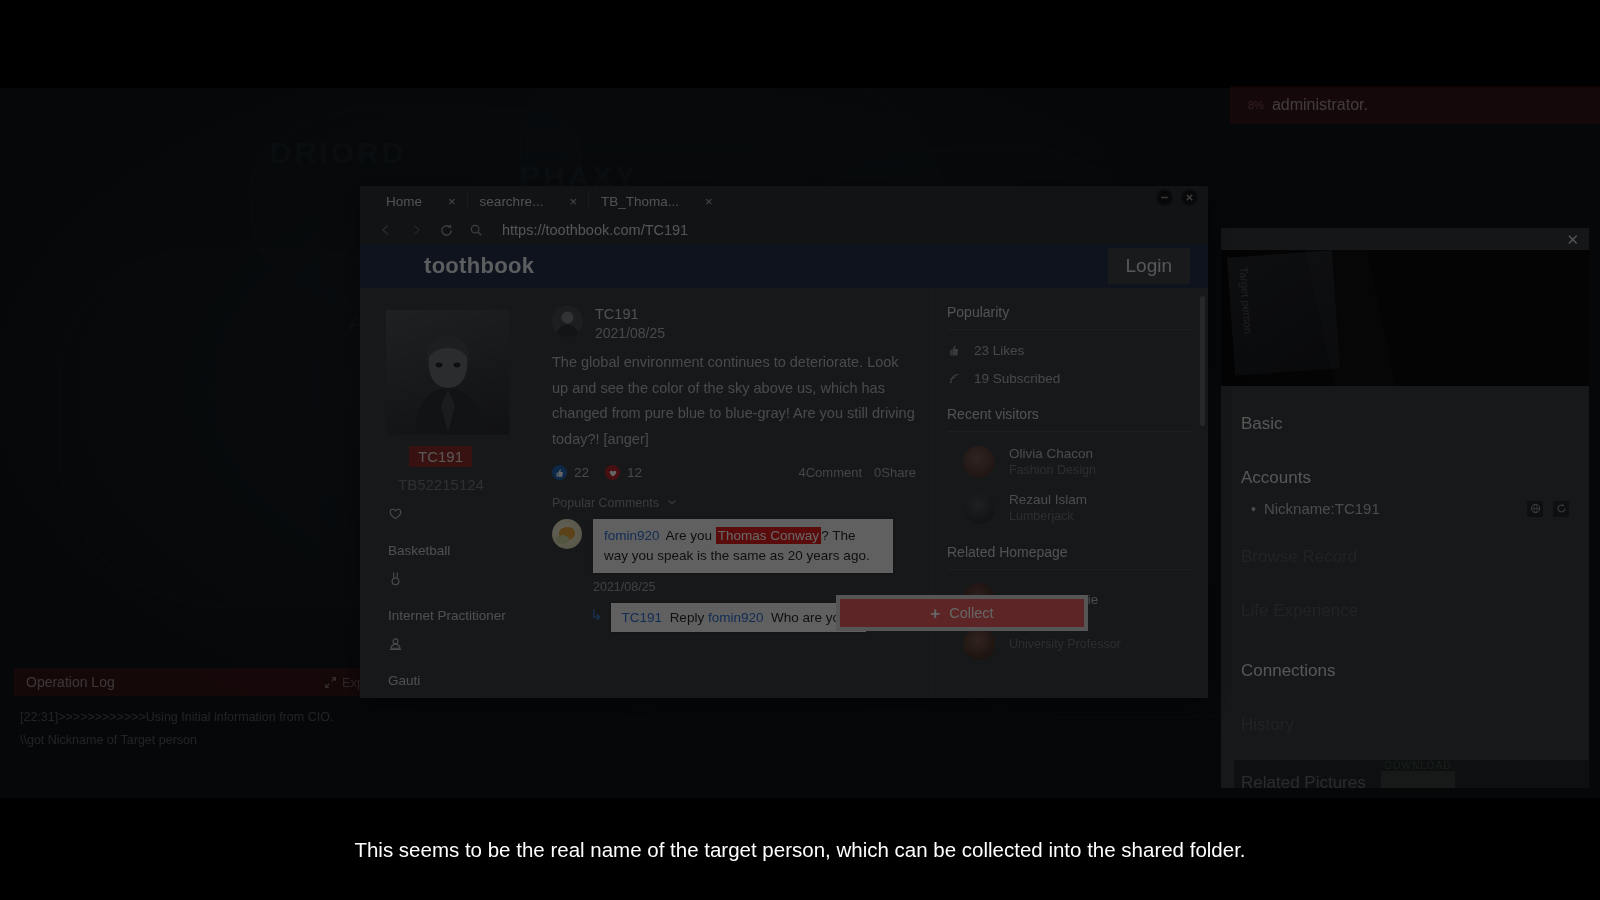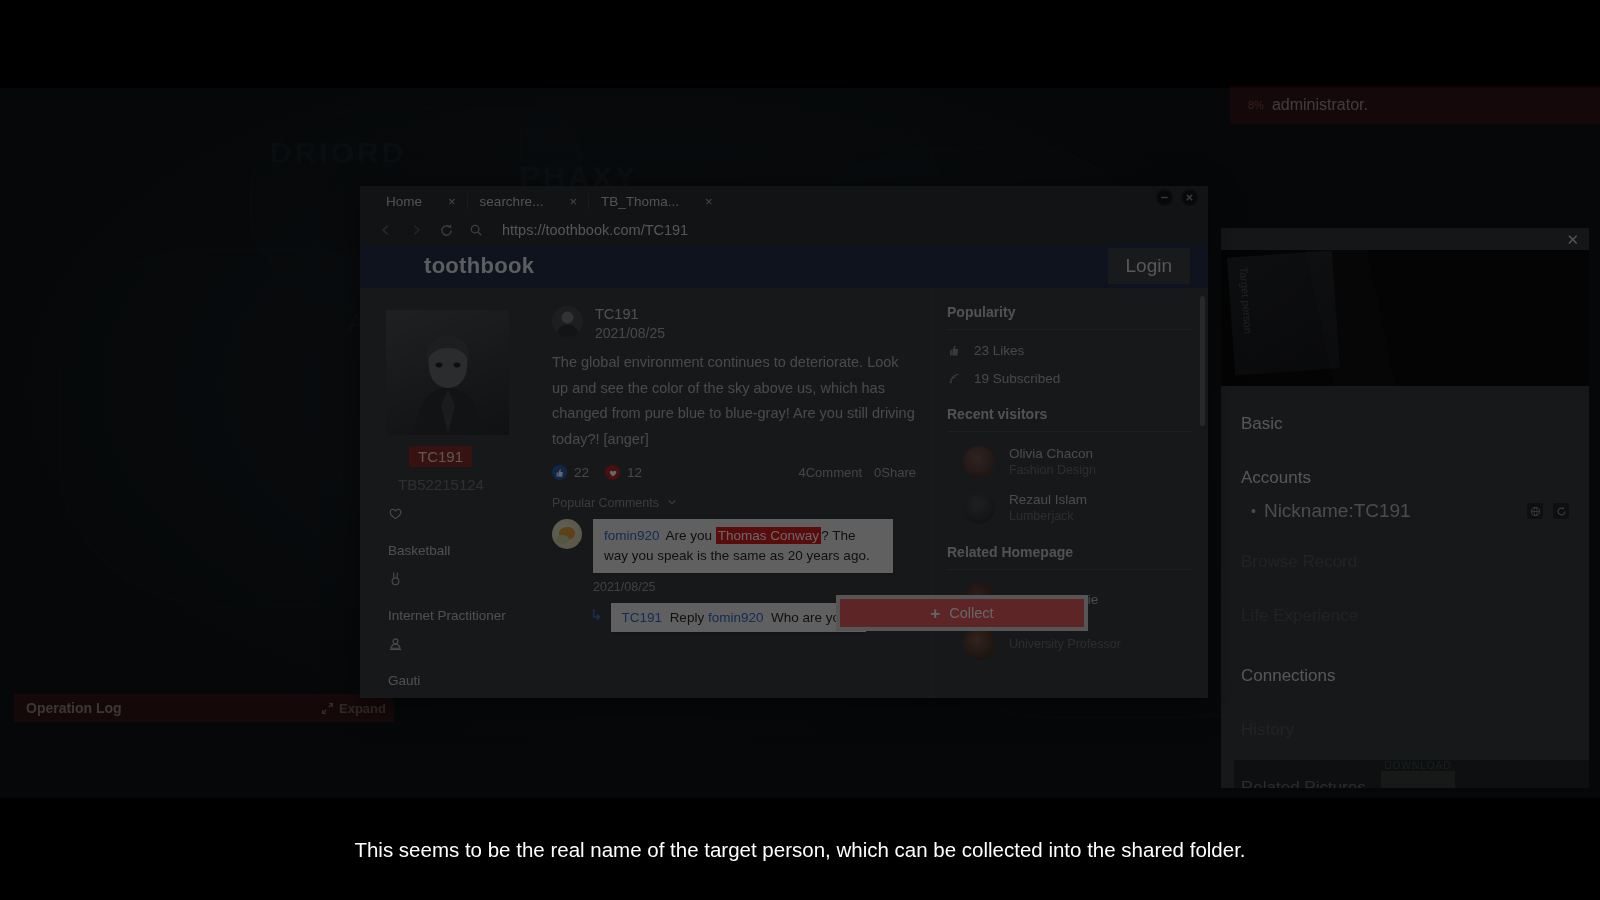--- a/index.html
+++ b/index.html
@@ -37,21 +37,21 @@
   
   .admin-strip {
     position: absolute; right: 0; top: 86px; width: 370px; height: 38px;
     background: rgba(126, 30, 34, 0.35); z-index: 12;
     display: flex; align-items: center; gap: 8px; padding-left: 18px;
   }
   .admin-pct { color: rgba(200,120,120,0.55); font-size: 11px; }
   .admin-text { color: rgba(226,226,226,0.62); font-size: 16px; }
 
   
-  .oplog { position: absolute; left: 14px; top: 694px; width: 380px; z-index: 14; font-weight: bold; }
+  .oplog { position: absolute; left: 14px; top: 668px; width: 380px; z-index: 14; }
   .oplog-head {
     height: 28px; background: rgba(120,28,30,0.38);
     display: flex; align-items: center; justify-content: space-between;
     padding: 0 8px 0 12px;
   }
   .oplog-title { color: rgba(212,212,212,0.60); font-size: 14px; }
   .oplog-expand { display: flex; align-items: center; gap: 5px; color: rgba(200,200,200,0.45); font-size: 13px; }
   .expand-ico { width: 13px; height: 13px; display:inline-block; }
   .oplog-body { padding: 10px 2px 0 6px; }
   .oplog-line { color: rgba(170,175,180,0.45); font-size: 12.5px; line-height: 23px; white-space: nowrap; }
@@ -84,21 +84,21 @@
   }
   .dossier-body { padding: 14px 20px 0 20px; }
   .dsec-title { font-size: 17px; margin: 14px 0 4px 0; }
   .dsec-title.on { color: #d8d8d8; }
   .dsec-title.off { color: rgba(120,124,128,0.40); }
   .drow {
     display: flex; align-items: center; gap: 8px;
     margin: 12px 0 2px 10px;
   }
   .drow-dot { color: #b9bcbf; font-size: 14px; }
-  .drow-text { color: #b9bcbf; font-size: 19px; flex: 1; }
+  .drow-text { color: #b9bcbf; font-size: 15px; flex: 1; }
   .drow-ico { width: 16px; height: 16px; background: #23262a; border-radius: 2px;
     display:flex; align-items:center; justify-content:center; margin-left: 2px; }
   .drow-ico svg { display:block; }
   .dossier-foot {
     position: absolute; left: 13px; bottom: 0; width: 100%; height: 28px;
     background: rgba(18,20,22,0.55); display:flex; align-items:center;
     justify-content: space-between; padding: 0 10px; flex-direction: column;
   }
   .foot-left { color: rgba(90,150,110,0.40); font-size: 10px; letter-spacing: 1px; }
   .foot-btn { width: 74px; height: 17px; background: rgba(160,160,160,0.18); }
@@ -197,21 +197,21 @@
   .cmt-date { color: #9ea1a4; font-size: 12.5px; margin: 7px 0 0 41px; }
   .reply-row { display: flex; align-items: flex-start; gap: 8px; margin: 9px 0 0 38px; }
   .reply-arrow { color: #3f7fd6; font-size: 15px; margin-top: 3px; }
   .reply-bubble {
     background: #f1f1f1; padding: 7px 11px; font-size: 13.5px; color: #27292b;
     box-shadow: 0 1px 3px rgba(0,0,0,0.25);
   }
   .reply-bubble .blue { color: #2f6fd0; }
 
   .col-right { flex: 1; background: #3b3e41; padding: 16px 16px 0 14px; border-left: 1px solid rgba(255,255,255,0.045); }
-  .rs-title { color: #c9ccce; font-size: 14px; font-weight: 700; padding-bottom: 9px;
+  .rs-title { color: #c9ccce; font-size: 14px; font-weight: 400; padding-bottom: 9px;
     border-bottom: 1px solid rgba(255,255,255,0.09); }
   .rs-line { display: flex; align-items: center; gap: 12px; margin-top: 13px; }
   .rs-ico { width: 15px; height: 15px; display:flex; align-items:center; justify-content:center; }
   .rs-text { color: #b1b4b7; font-size: 13.5px; }
   .rs-block { margin-top: 20px; }
   .visitor { display: flex; align-items: center; gap: 14px; margin-top: 13px; padding-left: 16px; }
   .visitor-av { width: 32px; height: 32px; border-radius: 50%; flex:none; }
   .av-a { background: radial-gradient(circle at 45% 38%, #7a5a52, #3d2c28); }
   .av-b { background: radial-gradient(circle at 45% 38%, #4d5157, #222528); }
   .av-c { background: radial-gradient(circle at 45% 38%, #6e4a44, #32221f); }
@@ -267,20 +267,24 @@
     <div class="oplog-head">
       <span class="oplog-title">Operation Log</span>
       <span class="oplog-expand">
         <span class="expand-ico">
           <svg viewBox="0 0 16 16" width="13" height="13">
               <path d="M2 10 L2 14 L6 14 M14 6 L14 2 L10 2 M2 14 L6.5 9.5 M14 2 L9.5 6.5" fill="none" stroke="rgba(200,200,200,0.5)" stroke-width="1.6"></path>
             </svg>
         </span>
         <span>Expand</span>
       </span>
+    </div>
+    <div class="oplog-body">
+      <div class="oplog-line">[22:31]&gt;&gt;&gt;&gt;&gt;&gt;&gt;&gt;&gt;&gt;&gt;&gt;Using Initial information from CIO.</div>
+      <div class="oplog-line">\\got Nickname of Target person</div>
     </div>
   </div>
 
   <div class="dossier">
     <div class="dossier-bar">
       <span class="dossier-close">✕</span>
     </div>
     <div class="dossier-photo">
       <div class="photo-card">
         <div class="photo-card-label">Target person</div>

